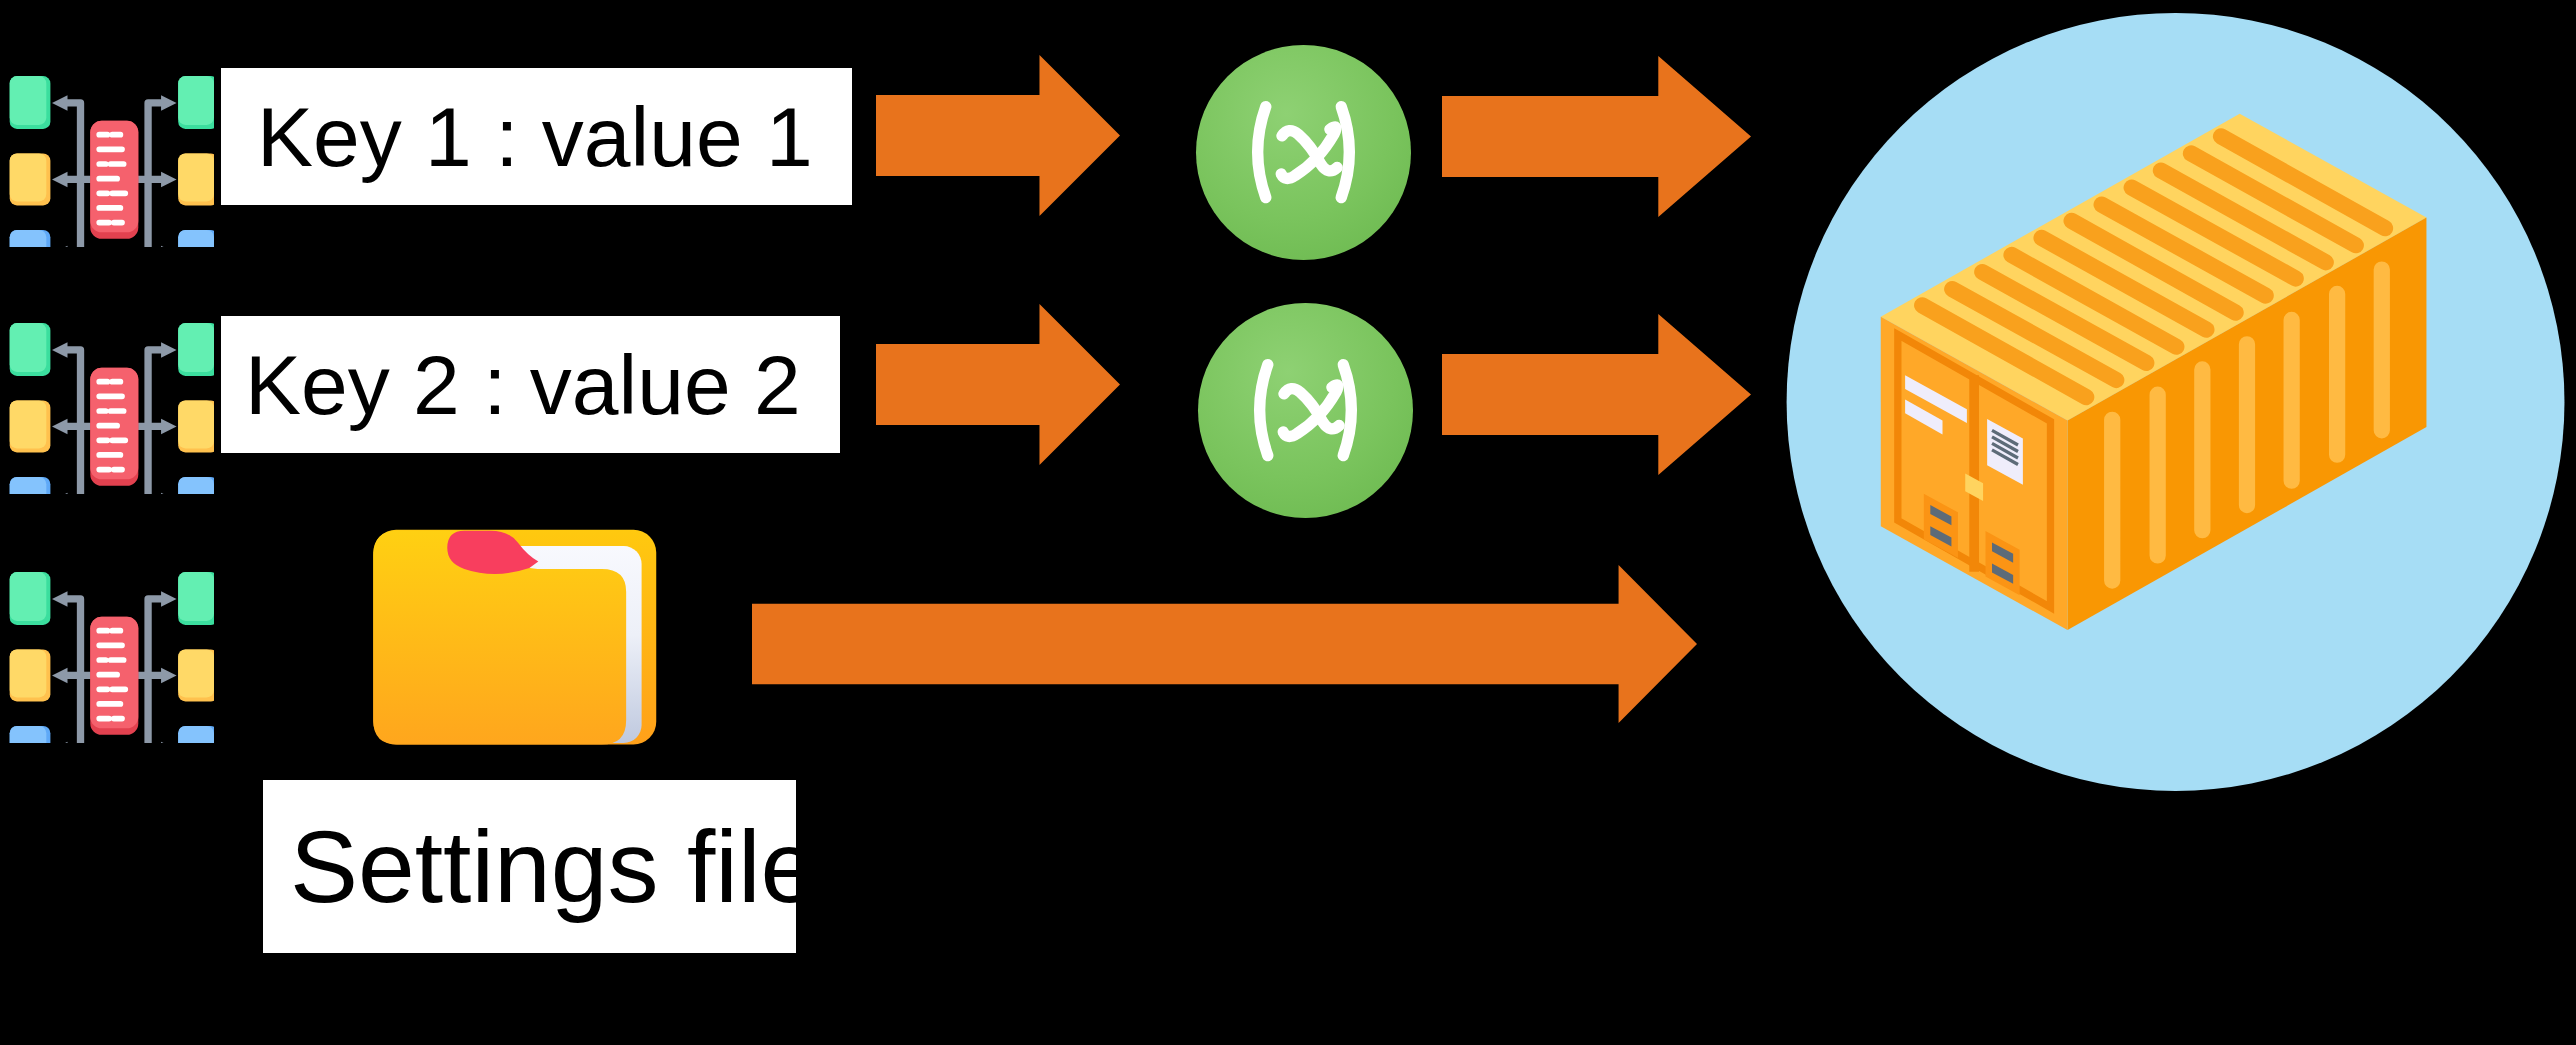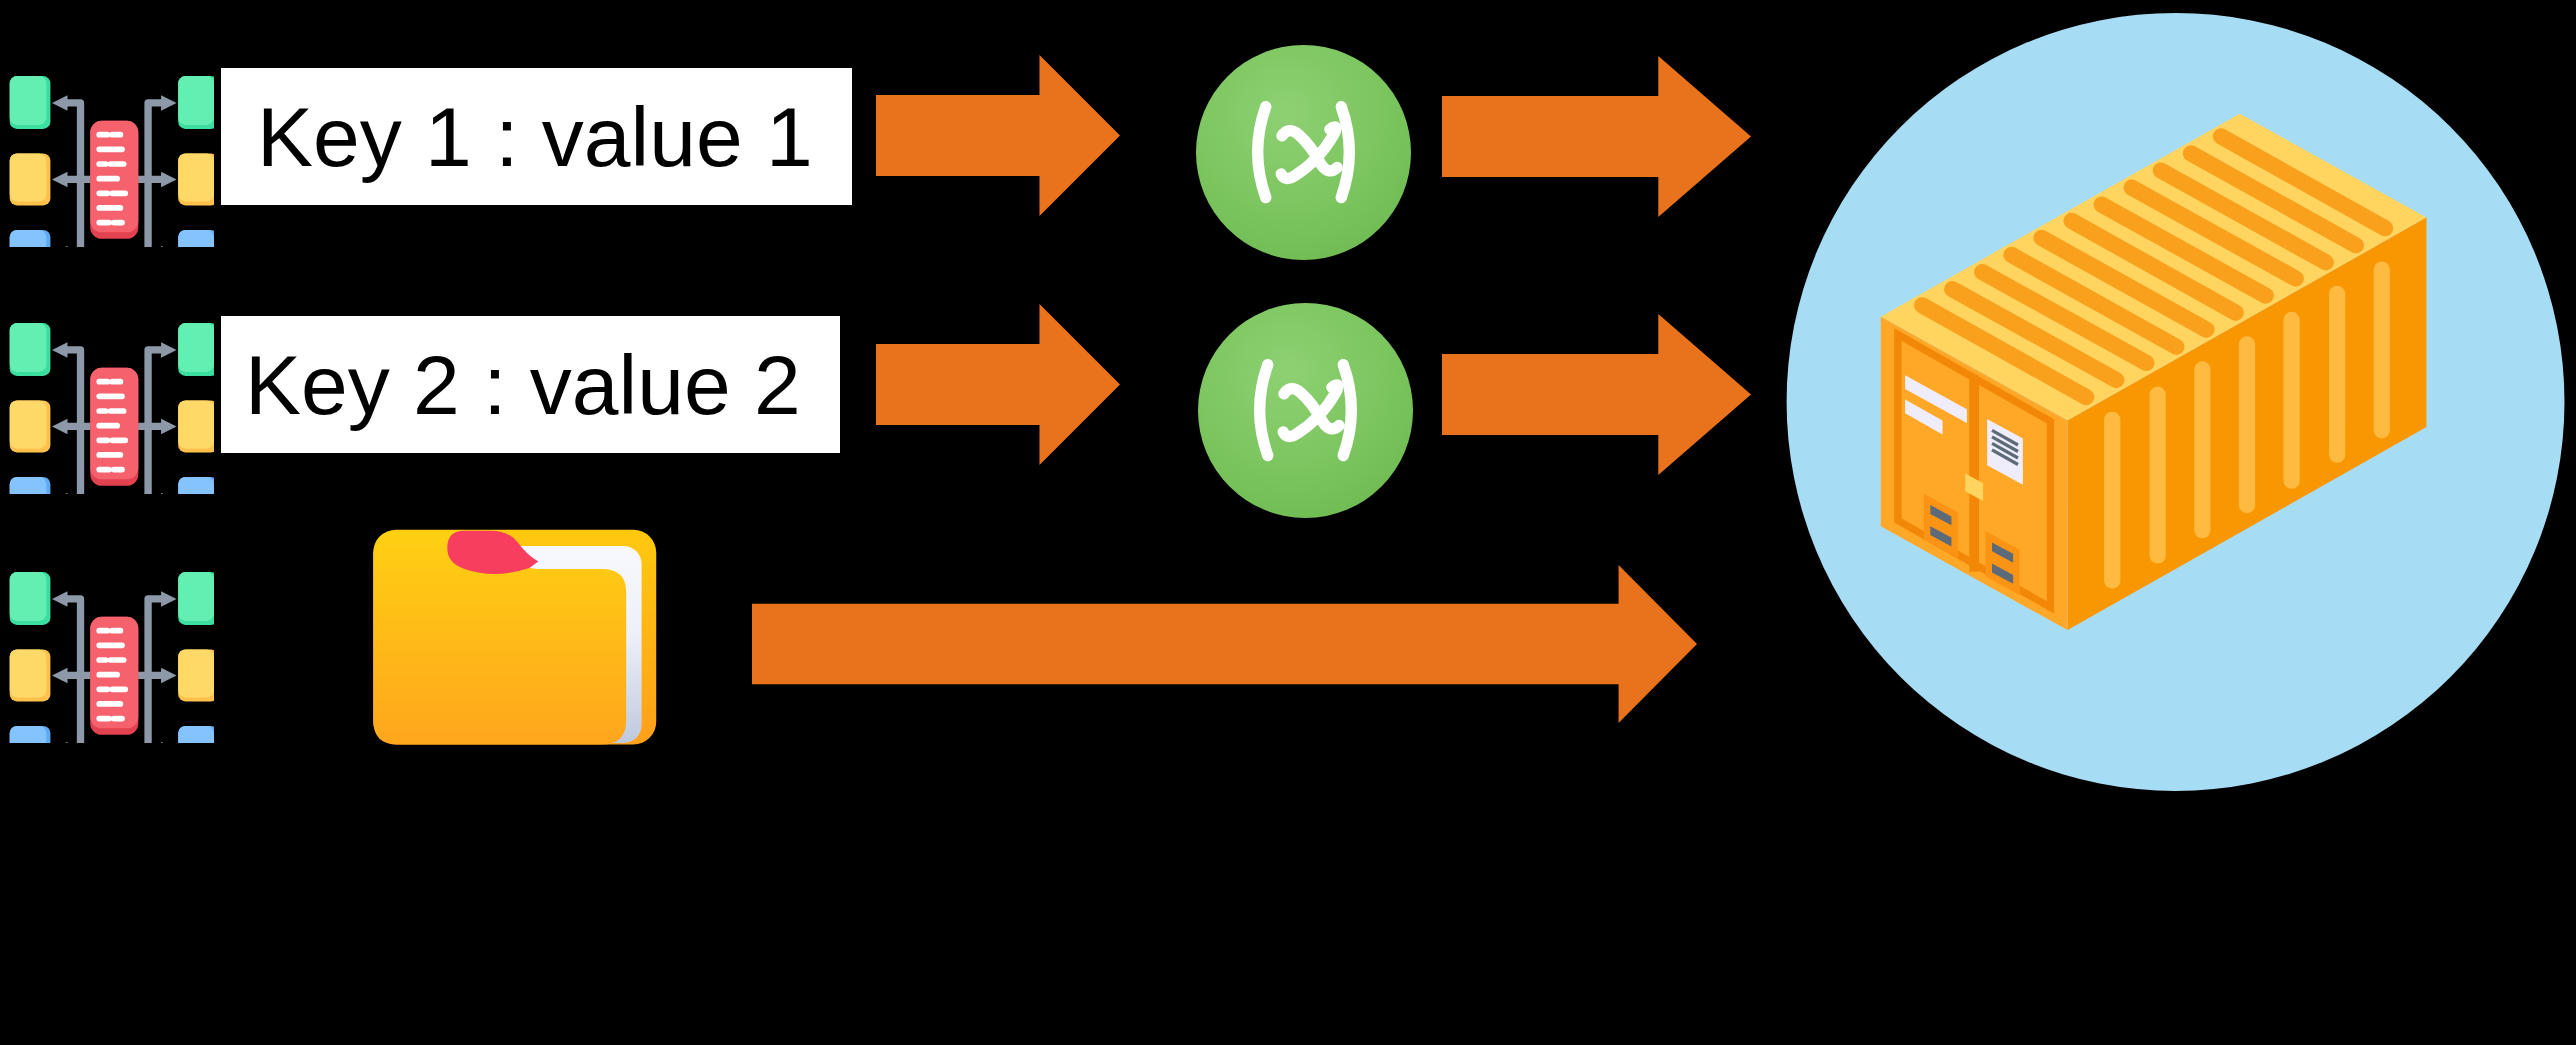--- a/index.html
+++ b/index.html
@@ -108,20 +108,23 @@
   <svg id="mapper-3" class="abs-svg mapper" viewBox="0 0 258 258">
       <use href="#mapper"></use>
     </svg>
 
   <div id="key1-box" class="label-box label-key">
     <span>Key 1 : value 1</span>
   </div>
   <div id="key2-box" class="label-box label-key">
     <span>Key 2 : value 2</span>
   </div>
+  <div id="settings-box" class="label-box">
+    <span>Settings file</span>
+  </div>
 
   <div id="arrow-key1-to-fn" class="arrow arrow-short"></div>
   <div id="arrow-key2-to-fn" class="arrow arrow-short"></div>
   <div id="arrow-fn1-to-container" class="arrow arrow-mid"></div>
   <div id="arrow-fn2-to-container" class="arrow arrow-mid"></div>
   <div id="arrow-folder-to-container" class="arrow arrow-long"></div>
 
   <div id="fn-circle-1" class="fn-circle">
     <svg viewBox="0 0 265 265">
         <use href="#fn-glyph"></use>

